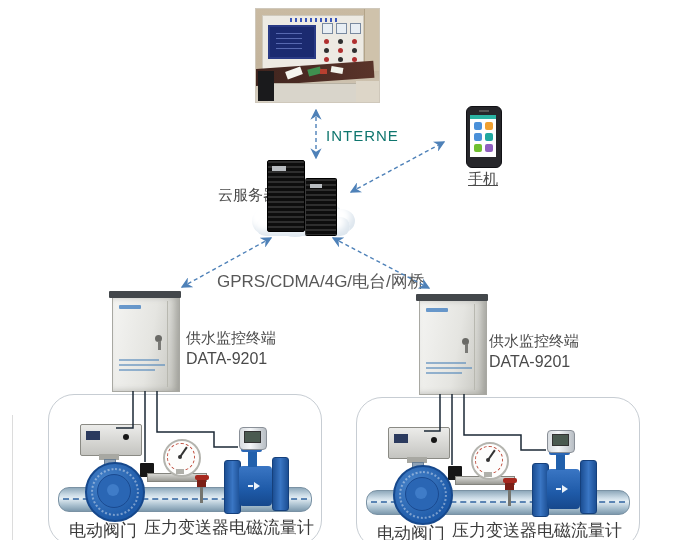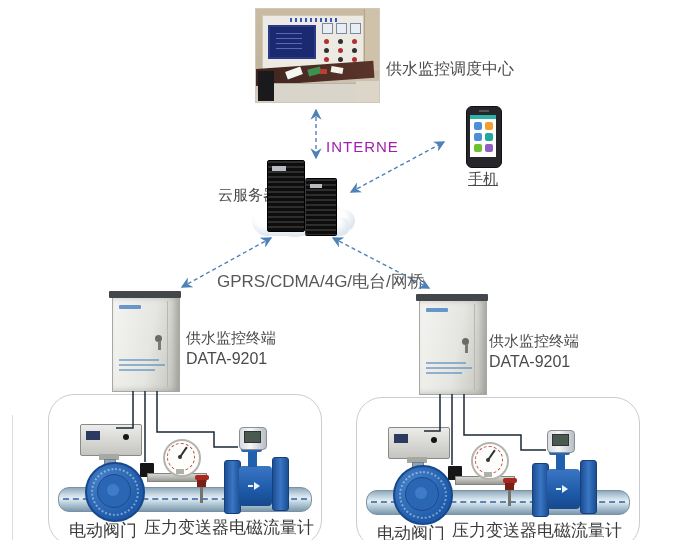--- a/index.html
+++ b/index.html
@@ -129,36 +129,35 @@
     <div class="abs dot" style="left:96px;top:48px;background:#b03030;"></div>
     <div class="abs desk"></div>
     <div class="abs" style="left:30px;top:60px;width:16px;height:8px;background:#f6f6f0;transform:rotate(-20deg);"></div>
     <div class="abs" style="left:52px;top:59px;width:13px;height:7px;background:#3f8f4f;transform:rotate(-15deg);"></div>
     <div class="abs" style="left:64px;top:60px;width:7px;height:5px;background:#b84030;"></div>
     <div class="abs" style="left:75px;top:58px;width:12px;height:6px;background:#f2f2ea;transform:rotate(10deg);"></div>
     <div class="abs front"></div>
     <div class="abs tower"></div>
     <div class="abs floor"></div>
   </div>
-  <div class="lbl lbl-cn" style="left:386px;top:59px;font-size:16px;">供水监控调度中心</div>
 
   <div class="abs cloudpuff" style="left:252px;top:206px;width:34px;height:30px;"></div>
   <div class="abs cloudpuff" style="left:272px;top:197px;width:46px;height:40px;"></div>
   <div class="abs cloudpuff" style="left:303px;top:201px;width:40px;height:34px;"></div>
   <div class="abs cloudpuff" style="left:327px;top:209px;width:28px;height:24px;"></div>
   <div class="abs cloudpuff" style="left:256px;top:217px;width:94px;height:19px;border-radius:10px;"></div>
   <div class="abs srv" style="left:267px;top:160px;width:36px;height:70px;">
     <div class="badge"></div>
   </div>
   <div class="abs srv" style="left:305px;top:178px;width:30px;height:56px;border-left:1px solid #3a3a3a;">
     <div class="badge" style="width:12px;height:4px;"></div>
   </div>
   <div class="lbl lbl-cn" style="left:218px;top:186px;">云服务器</div>
 
-  <div class="lbl" style="left:326px;top:138px;font-size:15px;color:#a21caf;letter-spacing:1px;text-align:right;">INTERNE</div>
+  <div class="lbl" style="left:326px;top:127px;font-size:15px;color:#0f766e;letter-spacing:1px;text-align:right;">INTERNE</div>
 
   <div class="abs phone">
     <div class="abs" style="left:12px;top:3px;width:10px;height:2px;background:#555;"></div>
     <div class="abs screen">
       <div class="abs bar"></div>
       <div class="abs app" style="left:4px;top:7px;background:#4a90d9;"></div>
       <div class="abs app" style="left:15px;top:7px;background:#f0a030;"></div>
       <div class="abs app" style="left:4px;top:18px;background:#4a90d9;"></div>
       <div class="abs app" style="left:15px;top:18px;background:#20a8a0;"></div>
       <div class="abs app" style="left:4px;top:29px;background:#70c030;"></div>

